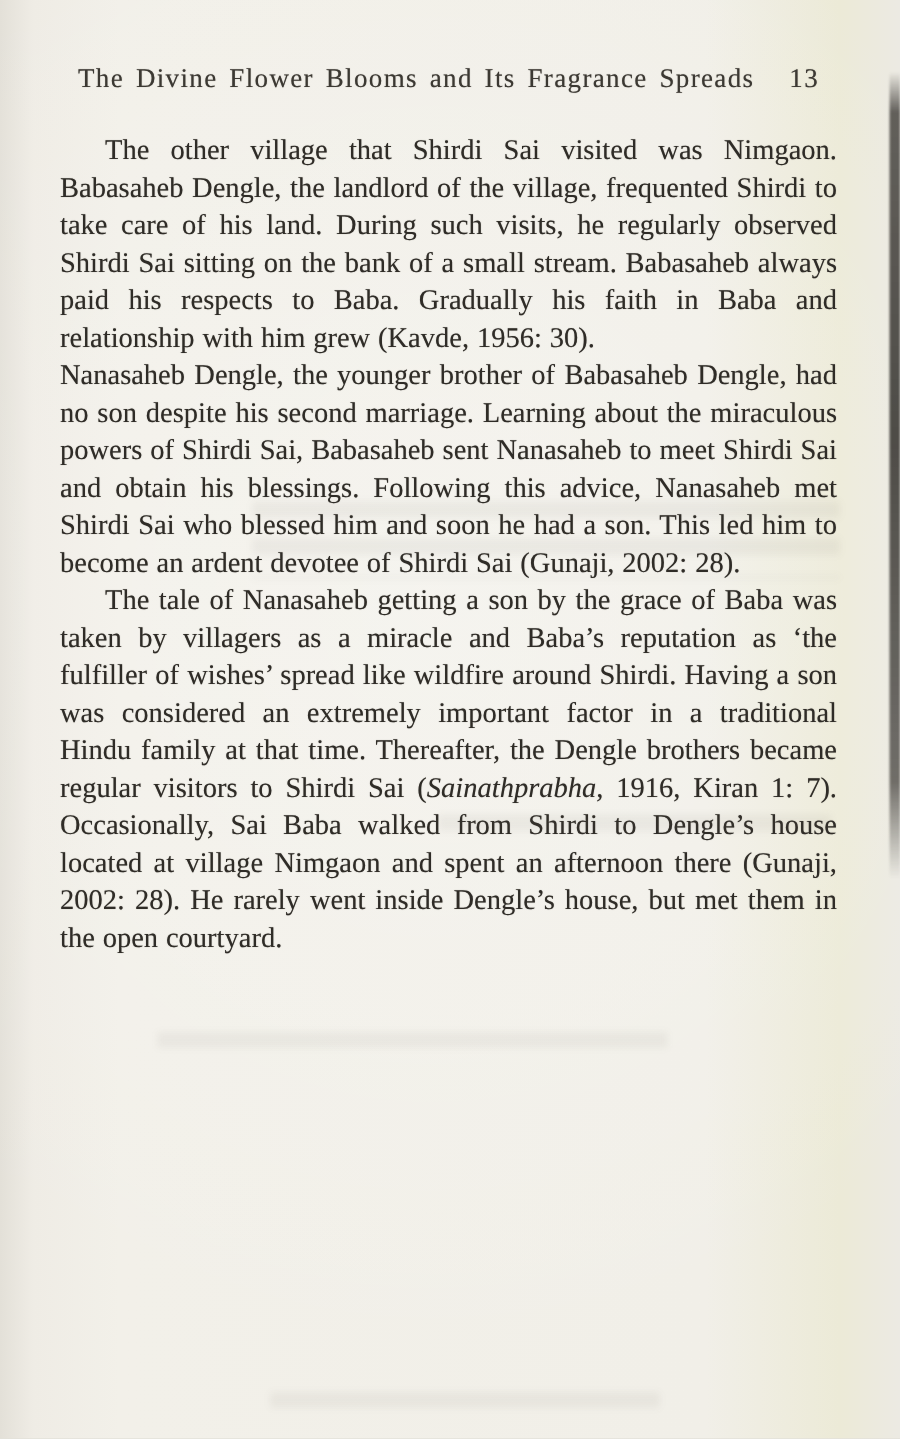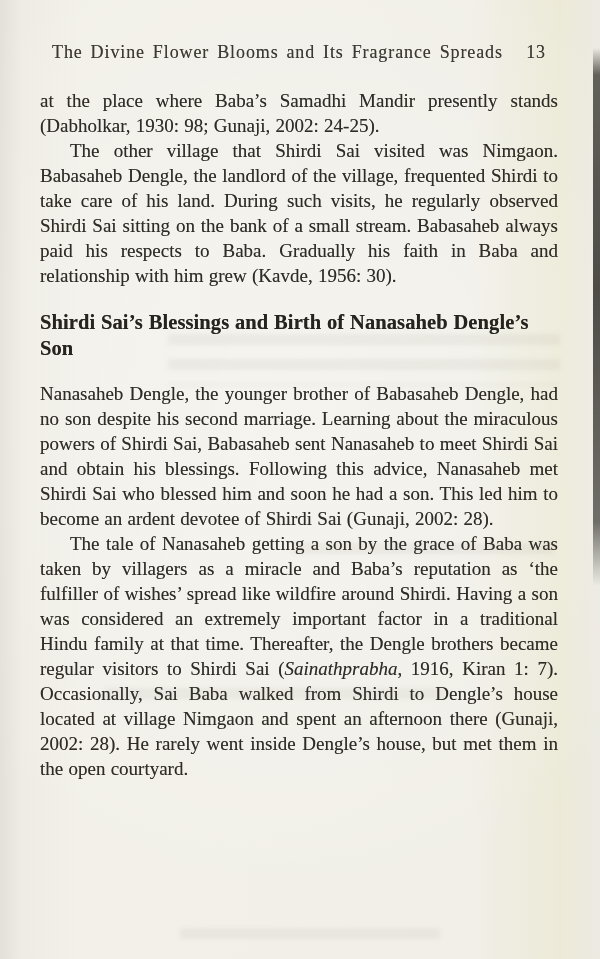--- a/index.html
+++ b/index.html
@@ -106,25 +106,23 @@
 
 <div class="book-page">
 
   <div class="running-head">
     <span>The Divine Flower Blooms and Its Fragrance Spreads</span>
     <span>13</span>
   </div>
 
   <div class="text-column">
 
-    <p>at the place where Baba’s Samadhi Mandir presently stands (Dabholkar, 1930: 98; Gunaji, 2002: 24-25).</p>
 
     <p class="indent">The other village that Shirdi Sai visited was Nimgaon. Babasaheb Dengle, the landlord of the village, frequented Shirdi to take care of his land. During such visits, he regularly observed Shirdi Sai sitting on the bank of a small stream. Babasaheb always paid his respects to Baba. Gradually his faith in Baba and relationship with him grew (Kavde, 1956: 30).</p>
 
-    <h2 class="section-heading">Shirdi Sai’s Blessings and Birth of Nanasaheb Dengle’s Son</h2>
 
     <p>Nanasaheb Dengle, the younger brother of Babasaheb Dengle, had no son despite his second marriage. Learning about the miraculous powers of Shirdi Sai, Babasaheb sent Nanasaheb to meet Shirdi Sai and obtain his blessings. Following this advice, Nanasaheb met Shirdi Sai who blessed him and soon he had a son. This led him to become an ardent devotee of Shirdi Sai (Gunaji, 2002: 28).</p>
 
     <p class="indent"><span>The tale of Nanasaheb getting a son by the grace of Baba was taken by villagers as a miracle and Baba’s reputation as ‘the fulfiller of wishes’ spread like wildfire around Shirdi. Having a son was considered an extremely important factor in a traditional Hindu family at that time. Thereafter, the Dengle brothers became regular visitors to Shirdi Sai (</span><span class="italic">Sainathprabha</span><span>, 1916, Kiran 1: 7). Occasionally, Sai Baba walked from Shirdi to Dengle’s house located at village Nimgaon and spent an afternoon there (Gunaji, 2002: 28). He rarely went inside Dengle’s house, but met them in the open courtyard.</span></p>
 
 
   </div>
 
   <div class="ghost ghost-1"></div>
   <div class="ghost ghost-2"></div>

